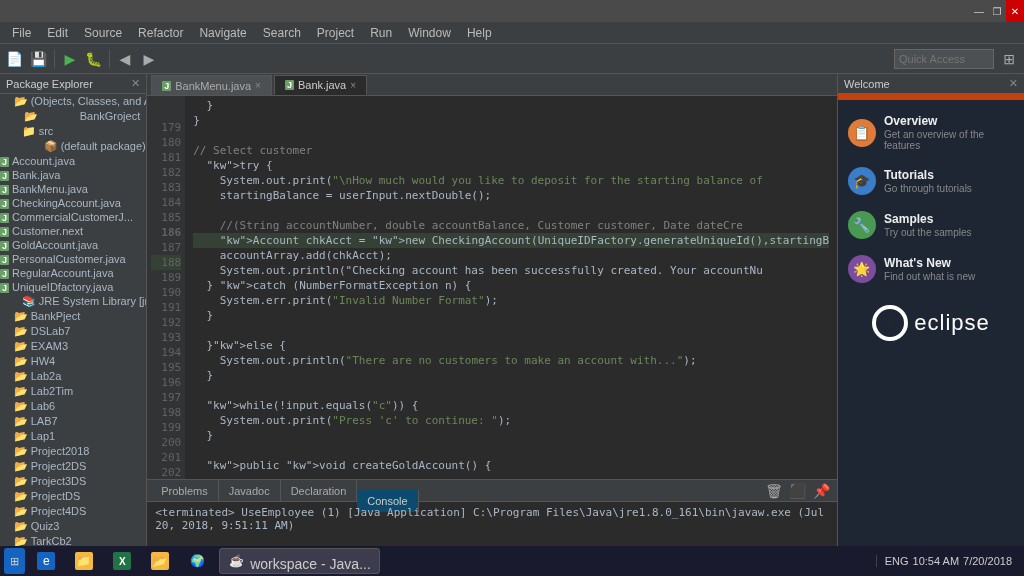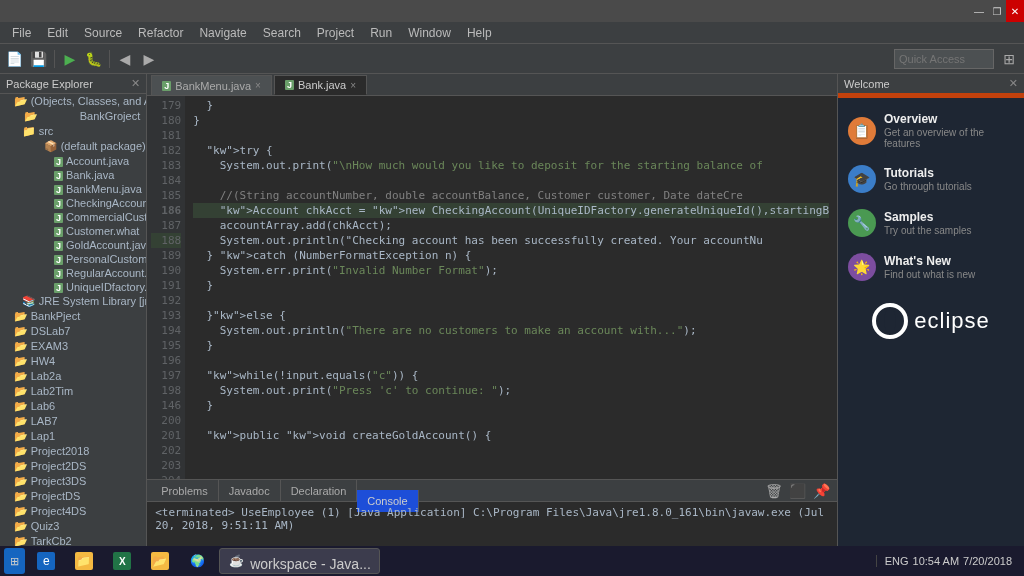--- a/index.html
+++ b/index.html
@@ -27,53 +27,53 @@
 
     
     #package-explorer { width: 185px; background: #3c3f41; border-right: 1px solid #555; display: flex; flex-direction: column; overflow: hidden; }
     #pe-header { background: #3c3f41; border-bottom: 1px solid #555; padding: 3px 6px; font-size: 11px; color: #ccc; display: flex; align-items: center; justify-content: space-between; }
     #pe-body { overflow-y: auto; flex: 1; font-size: 11px; }
     .pe-item { padding: 1px 0; cursor: pointer; white-space: nowrap; }
     .pe-indent1 { padding-left: 14px; }
     .pe-indent2 { padding-left: 24px; }
     .pe-indent3 { padding-left: 22px; }
     .pe-indent4 { padding-left: 44px; }
-    .pe-indent5 { padding-left: 54px; }
+    .pe-indent5 { }
 
     
     #editor-area { flex: 1; display: flex; flex-direction: column; background: #2b2b2b; }
     #editor-tabs { background: #3c3f41; border-bottom: 1px solid #555; display: flex; align-items: flex-end; height: 22px; padding-left: 4px; }
     .editor-tab { background: #4c5052; border: 1px solid #555; border-bottom: none; padding: 2px 10px; font-size: 11px; color: #aaa; cursor: pointer; margin-right: 2px; height: 20px; display: flex; align-items: center; gap: 4px; }
     .editor-tab.active { background: #2b2b2b; color: #ccc; border-bottom: 1px solid #2b2b2b; }
     .tab-close { font-size: 10px; color: #888; cursor: pointer; }
 
     
     #code-editor { flex: 1; display: flex; overflow: hidden; position: relative; }
     #line-numbers { width: 38px; background: #313335; color: #606366; font-size: 11px; font-family: 'Consolas', monospace; padding: 2px 4px; text-align: right; overflow: hidden; line-height: 15px; user-select: none; }
     #code-content { flex: 1; overflow: auto; font-size: 11px; font-family: 'Consolas', monospace; line-height: 15px; padding: 2px 8px; background: #2b2b2b; color: #a9b7c6; }
     .str { color: #6a8759; }
     .cm { color: #808080; }
 
     
     #welcome-panel { width: 235px; background: #1e2124; border-left: 1px solid #555; display: flex; flex-direction: column; }
-    #wp-header { background: #3c3f41; border-bottom: 5px solid #c2410c; display: flex; align-items: center; justify-content: space-between; padding: 3px 6px; font-size: 11px; color: #ccc; }
+    #wp-header { background: #3c3f41; border-bottom: 7px solid #c2410c; display: flex; align-items: center; justify-content: space-between; padding: 3px 6px; font-size: 11px; color: #ccc; }
     #wp-body { flex: 1; background: #1e2633; padding: 10px; display: flex; flex-direction: column; gap: 8px; overflow-y: auto; }
     .wp-item { display: flex; align-items: center; gap: 8px; cursor: pointer; padding: 4px 0; }
     .wp-icon { width: 28px; height: 28px; border-radius: 50%; display: flex; align-items: center; justify-content: center; font-size: 14px; flex-shrink: 0; }
     .wp-text h4 { font-size: 12px; color: #eee; margin-bottom: 1px; }
     .wp-text p { font-size: 10px; color: #888; }
     .eclipse-logo { display: flex; align-items: center; justify-content: center; margin-top: 10px; gap: 6px; color: white; font-size: 22px; font-weight: 300; letter-spacing: 1px; }
     .eclipse-circle { width: 36px; height: 36px; border-radius: 50%; border: 4px solid white; position: relative; display: flex; align-items: center; justify-content: center; }
     .eclipse-oval { width: 12px; height: 26px; border-radius: 50%; background: #1e2633; position: absolute; left: 8px; }
 
     
     #bottom-area { height: 75px; border-top: 1px solid #555; background: #2b2b2b; display: flex; flex-direction: column; }
     #bottom-tabs { background: #3c3f41; border-bottom: 1px solid #555; display: flex; align-items: center; height: 22px; padding-left: 4px; gap: 0; }
     .bottom-tab { padding: 2px 10px; font-size: 11px; color: #aaa; cursor: pointer; height: 22px; display: flex; align-items: center; gap: 4px; border-right: 1px solid #555; }
-    .bottom-tab.active { background: #1d4ed8; color: #ccc; margin-top: 20px; }
+    .bottom-tab.active { background: #0c4a6e; color: #ccc; margin-top: 20px; }
     #bottom-content { flex: 1; padding: 4px 8px; font-size: 11px; font-family: 'Consolas', monospace; color: #a9b7c6; overflow-y: auto; }
 
     
     #status-bar { background: #4a4a4a; height: 22px; display: flex; align-items: center; padding: 0 8px; font-size: 11px; color: #ccc; border-top: 1px solid #333; gap: 8px; }
     #status-bar .status-msg { flex: 1; color: #ff6666; }
     #status-bar .status-item { padding: 0 8px; border-left: 1px solid #666; }
 
     
     ::-webkit-scrollbar { width: 8px; height: 8px; }
     ::-webkit-scrollbar-track { background: #3c3f41; }
@@ -137,21 +137,21 @@
 
     <div class="pe-item pe-indent1"><span style="color:#5c8dd3;margin-right:3px;">📂</span><span style="font-size:11px;">(Objects, Classes, and Aggregation ...</span></div>
         <div class="pe-item pe-indent2"><span style="color:#5c8dd3;margin-right:3px;">📂</span><span style="font-size:11px;margin-left:39px;">BankGroject</span></div>
         <div class="pe-item pe-indent3"><span style="color:#e2c27d;margin-right:3px;">📁</span><span style="font-size:11px;">src</span></div>
         <div class="pe-item pe-indent4"><span style="color:#e2c27d;margin-right:3px;">📦</span><span style="font-size:11px;">(default package)</span></div>
         <div class="pe-item pe-indent5"><span style="background:#6a9f6a;color:white;font-size:9px;padding:0 2px;border-radius:1px;font-weight:bold;margin-right:3px;">J</span><span style="font-size:11px;">Account.java</span></div>
         <div class="pe-item pe-indent5"><span style="background:#6a9f6a;color:white;font-size:9px;padding:0 2px;border-radius:1px;font-weight:bold;margin-right:3px;">J</span><span style="font-size:11px;">Bank.java</span></div>
         <div class="pe-item pe-indent5"><span style="background:#6a9f6a;color:white;font-size:9px;padding:0 2px;border-radius:1px;font-weight:bold;margin-right:3px;">J</span><span style="font-size:11px;">BankMenu.java</span></div>
         <div class="pe-item pe-indent5"><span style="background:#6a9f6a;color:white;font-size:9px;padding:0 2px;border-radius:1px;font-weight:bold;margin-right:3px;">J</span><span style="font-size:11px;">CheckingAccount.java</span></div>
         <div class="pe-item pe-indent5"><span style="background:#6a9f6a;color:white;font-size:9px;padding:0 2px;border-radius:1px;font-weight:bold;margin-right:3px;">J</span><span style="font-size:11px;">CommercialCustomerJ...</span></div>
-        <div class="pe-item pe-indent5"><span style="background:#6a9f6a;color:white;font-size:9px;padding:0 2px;border-radius:1px;font-weight:bold;margin-right:3px;">J</span><span style="font-size:11px;">Customer.what</span></div>
+        <div class="pe-item pe-indent5"><span style="background:#6a9f6a;color:white;font-size:9px;padding:0 2px;border-radius:1px;font-weight:bold;margin-right:3px;">J</span><span style="font-size:11px;">Customer.next</span></div>
         <div class="pe-item pe-indent5"><span style="background:#6a9f6a;color:white;font-size:9px;padding:0 2px;border-radius:1px;font-weight:bold;margin-right:3px;">J</span><span style="font-size:11px;">GoldAccount.java</span></div>
         <div class="pe-item pe-indent5"><span style="background:#6a9f6a;color:white;font-size:9px;padding:0 2px;border-radius:1px;font-weight:bold;margin-right:3px;">J</span><span style="font-size:11px;">PersonalCustomer.java</span></div>
         <div class="pe-item pe-indent5"><span style="background:#6a9f6a;color:white;font-size:9px;padding:0 2px;border-radius:1px;font-weight:bold;margin-right:3px;">J</span><span style="font-size:11px;">RegularAccount.java</span></div>
         <div class="pe-item pe-indent5"><span style="background:#6a9f6a;color:white;font-size:9px;padding:0 2px;border-radius:1px;font-weight:bold;margin-right:3px;">J</span><span style="font-size:11px;">UniqueIDfactory.java</span></div>
         <div class="pe-item pe-indent3"><span style="color:#888;margin-right:3px;">📚</span><span style="font-size:11px;">JRE System Library [jre1.8.0_16...]</span></div>
         <div class="pe-item pe-indent1"><span style="color:#5c8dd3;margin-right:3px;">📂</span><span style="font-size:11px;">BankPject</span></div>
         <div class="pe-item pe-indent1"><span style="color:#5c8dd3;margin-right:3px;">📂</span><span style="font-size:11px;">DSLab7</span></div>
         <div class="pe-item pe-indent1"><span style="color:#5c8dd3;margin-right:3px;">📂</span><span style="font-size:11px;">EXAM3</span></div>
         <div class="pe-item pe-indent1"><span style="color:#5c8dd3;margin-right:3px;">📂</span><span style="font-size:11px;">HW4</span></div>
         <div class="pe-item pe-indent1"><span style="color:#5c8dd3;margin-right:3px;">📂</span><span style="font-size:11px;">Lab2a</span></div>
@@ -178,53 +178,55 @@
           <span class="tab-close">×</span>
         </div>
         <div class="editor-tab active">
           <span style="color:#6a9f6a;font-size:9px;font-weight:bold;background:#6a9f6a;color:white;padding:0 2px;border-radius:1px;">J</span>
           <span>Bank.java</span>
           <span class="tab-close">×</span>
         </div>
       </div>
     <div id="code-editor">
       <div id="line-numbers">
-          <div style="line-height: 15px;">179</div>
+          <div style="line-height: 15px; margin-top: 22px;">179</div>
           <div style="line-height: 15px;">180</div>
           <div style="line-height: 15px;">181</div>
           <div style="line-height: 15px;">182</div>
           <div style="line-height: 15px;">183</div>
           <div style="line-height: 15px;">184</div>
           <div style="line-height: 15px;">185</div>
           <div style="line-height: 15px; font-weight: bold;">186</div>
           <div style="line-height: 15px;">187</div>
           <div style="line-height: 15px; background: rgb(52, 65, 52);">188</div>
           <div style="line-height: 15px;">189</div>
           <div style="line-height: 15px;">190</div>
           <div style="line-height: 15px;">191</div>
           <div style="line-height: 15px;">192</div>
           <div style="line-height: 15px;">193</div>
           <div style="line-height: 15px;">194</div>
           <div style="line-height: 15px;">195</div>
           <div style="line-height: 15px;">196</div>
           <div style="line-height: 15px;">197</div>
           <div style="line-height: 15px;">198</div>
-          <div style="line-height: 15px;">146</div>
+          <div style="line-height: 15px;">199</div>
           <div style="line-height: 15px;">200</div>
           <div style="line-height: 15px;">201</div>
           <div style="line-height: 15px;">202</div>
           <div style="line-height: 15px;">203</div>
           <div style="line-height: 15px;">204</div>
         </div>
       <div id="code-content">
           <div style="line-height: 15px; white-space: pre;">  }</div>
           <div style="line-height: 15px; white-space: pre;">}</div>
           <div style="line-height: 15px; white-space: pre;">&nbsp;</div>
+          <div style="line-height: 15px; white-space: pre;"><span class="cm">// Select customer</span></div>
           <div style="line-height: 15px; white-space: pre;">  <span class="&lt;span">"kw"</span>&gt;try {</div>
           <div style="line-height: 15px; white-space: pre;">    System.out.print(<span class="str">"\nHow much would you like to deposit <span class="&lt;/span&gt;kw">for</span> the starting balance of </span></div>
+          <div style="line-height: 15px; white-space: pre;">    startingBalance = userInput.nextDouble();</div>
           <div style="line-height: 15px; white-space: pre;">&nbsp;</div>
           <div style="line-height: 15px; white-space: pre;">    <span class="cm">//(String accountNumber, double accountBalance, Customer customer, Date dateCre</span></div>
           <div style="line-height: 15px; white-space: pre; background: rgb(52, 65, 52);">    <span class="&lt;span">"kw"</span>&gt;Account chkAcct = <span class="&lt;span">"kw"</span>&gt;new CheckingAccount(UniqueIDFactory.generateUniqueId(),startingB</div>
           <div style="line-height: 15px; white-space: pre;">    accountArray.add(chkAcct);</div>
           <div style="line-height: 15px; white-space: pre;">    System.out.println("Checking account has been successfully created. Your accountNu</div>
           <div style="line-height: 15px; white-space: pre;">  } <span class="&lt;span">"kw"</span>&gt;catch (NumberFormatException n) {</div>
           <div style="line-height: 15px; white-space: pre;">    System.err.print(<span class="str">"Invalid Number Format"</span>);</div>
           <div style="line-height: 15px; white-space: pre;">  }</div>
           <div style="line-height: 15px; white-space: pre;">&nbsp;</div>
           <div style="line-height: 15px; white-space: pre;">  }<span class="&lt;span">"kw"</span>&gt;else {</div>

